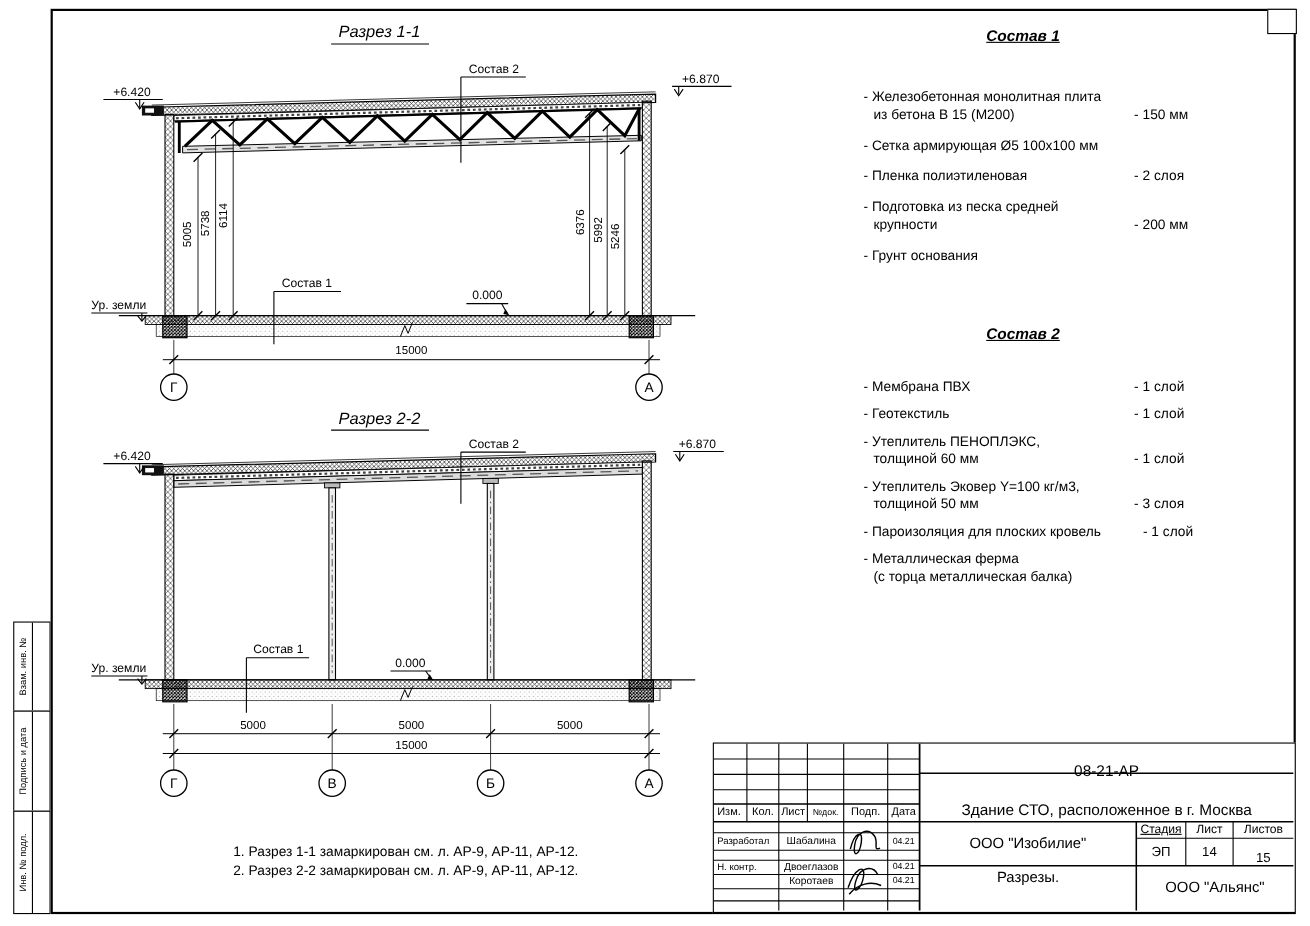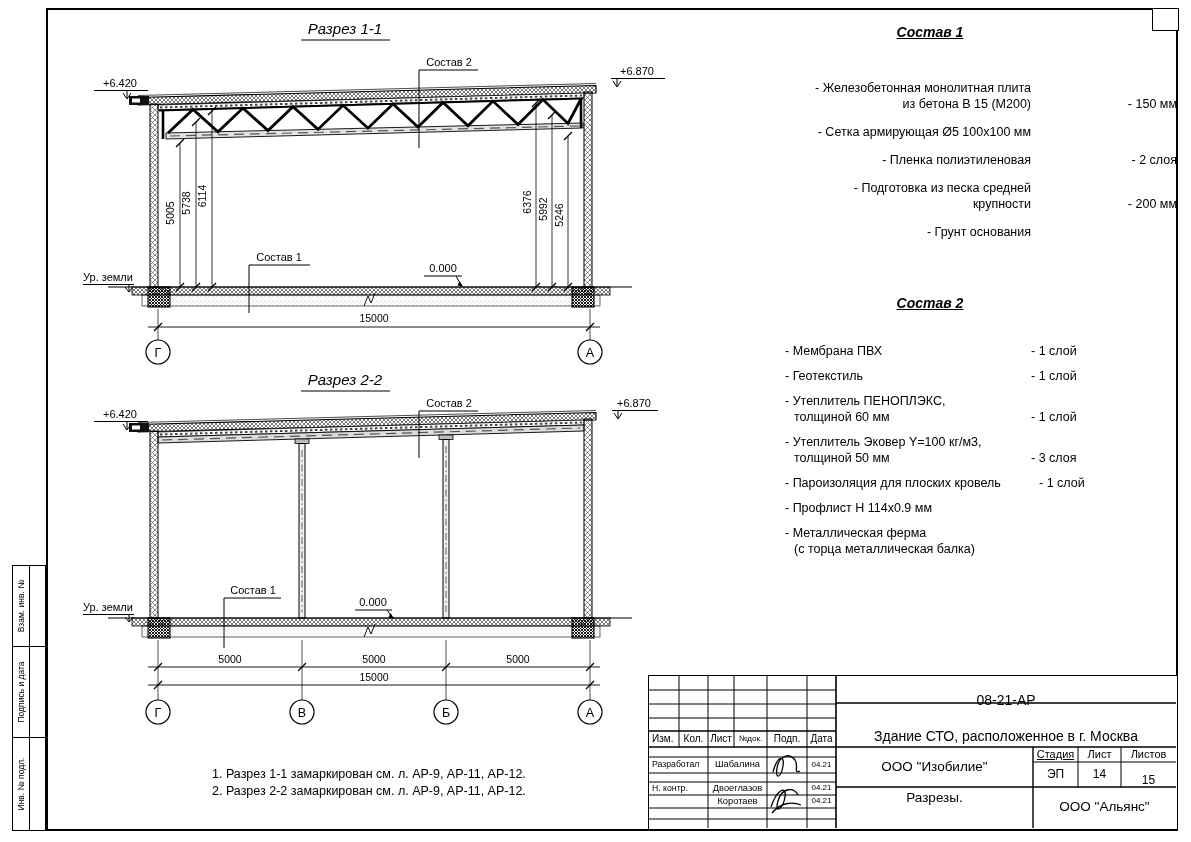--- a/index.html
+++ b/index.html
@@ -279,21 +279,21 @@
       <circle cx="302" cy="712" r="12" fill="#fff" stroke-width="1.2"></circle>
       <text x="302" y="716.5" class="t-ax" text-anchor="middle">В</text>
       <circle cx="446" cy="712" r="12" fill="#fff" stroke-width="1.2"></circle>
       <text x="446" y="716.5" class="t-ax" text-anchor="middle">Б</text>
       <circle cx="590" cy="712" r="12" fill="#fff" stroke-width="1.2"></circle>
       <text x="590" y="716.5" class="t-ax" text-anchor="middle">А</text>
     </g>
   </svg>
 
   <div class="s-title" style="left:790px;top:24px;">Состав 1</div>
-  <div class="s-items" style="left:785px;top:80px;text-align:right;">
+  <div class="s-items" style="left:785px;top:80px;">
     <div class="s-item m12">
       <div class="s-text">- Железобетонная  монолитная плита
 из бетона В 15 (М200)</div>
       <div class="s-val">- 150 мм</div>
     </div>
     <div class="s-item m12">
       <div class="s-text">- Сетка армирующая Ø5 100х100 мм</div>
       <div class="s-val"></div>
     </div>
     <div class="s-item m12">
@@ -327,24 +327,20 @@
       <div class="s-val">- 1 слой</div>
     </div>
     <div class="s-item m9">
       <div class="s-text">- Утеплитель Эковер Y=100 кг/м3,
 толщиной 50 мм</div>
       <div class="s-val">- 3 слоя</div>
     </div>
     <div class="s-item m9">
       <div class="s-text" style="width:245px;">- Пароизоляция для плоских кровель</div>
       <div class="s-val">- 1 слой</div>
-    </div>
-    <div class="s-item m9">
-      <div class="s-text">- Профлист Н 114х0.9 мм</div>
-      <div class="s-val"></div>
     </div>
     <div class="s-item">
       <div class="s-text">- Металлическая ферма
 (с торца металлическая балка)</div>
       <div class="s-val"></div>
     </div>
   </div>
 
   <div class="notes">
     <div>1. Разрез 1-1 замаркирован см. л. АР-9, АР-11, АР-12.</div>

